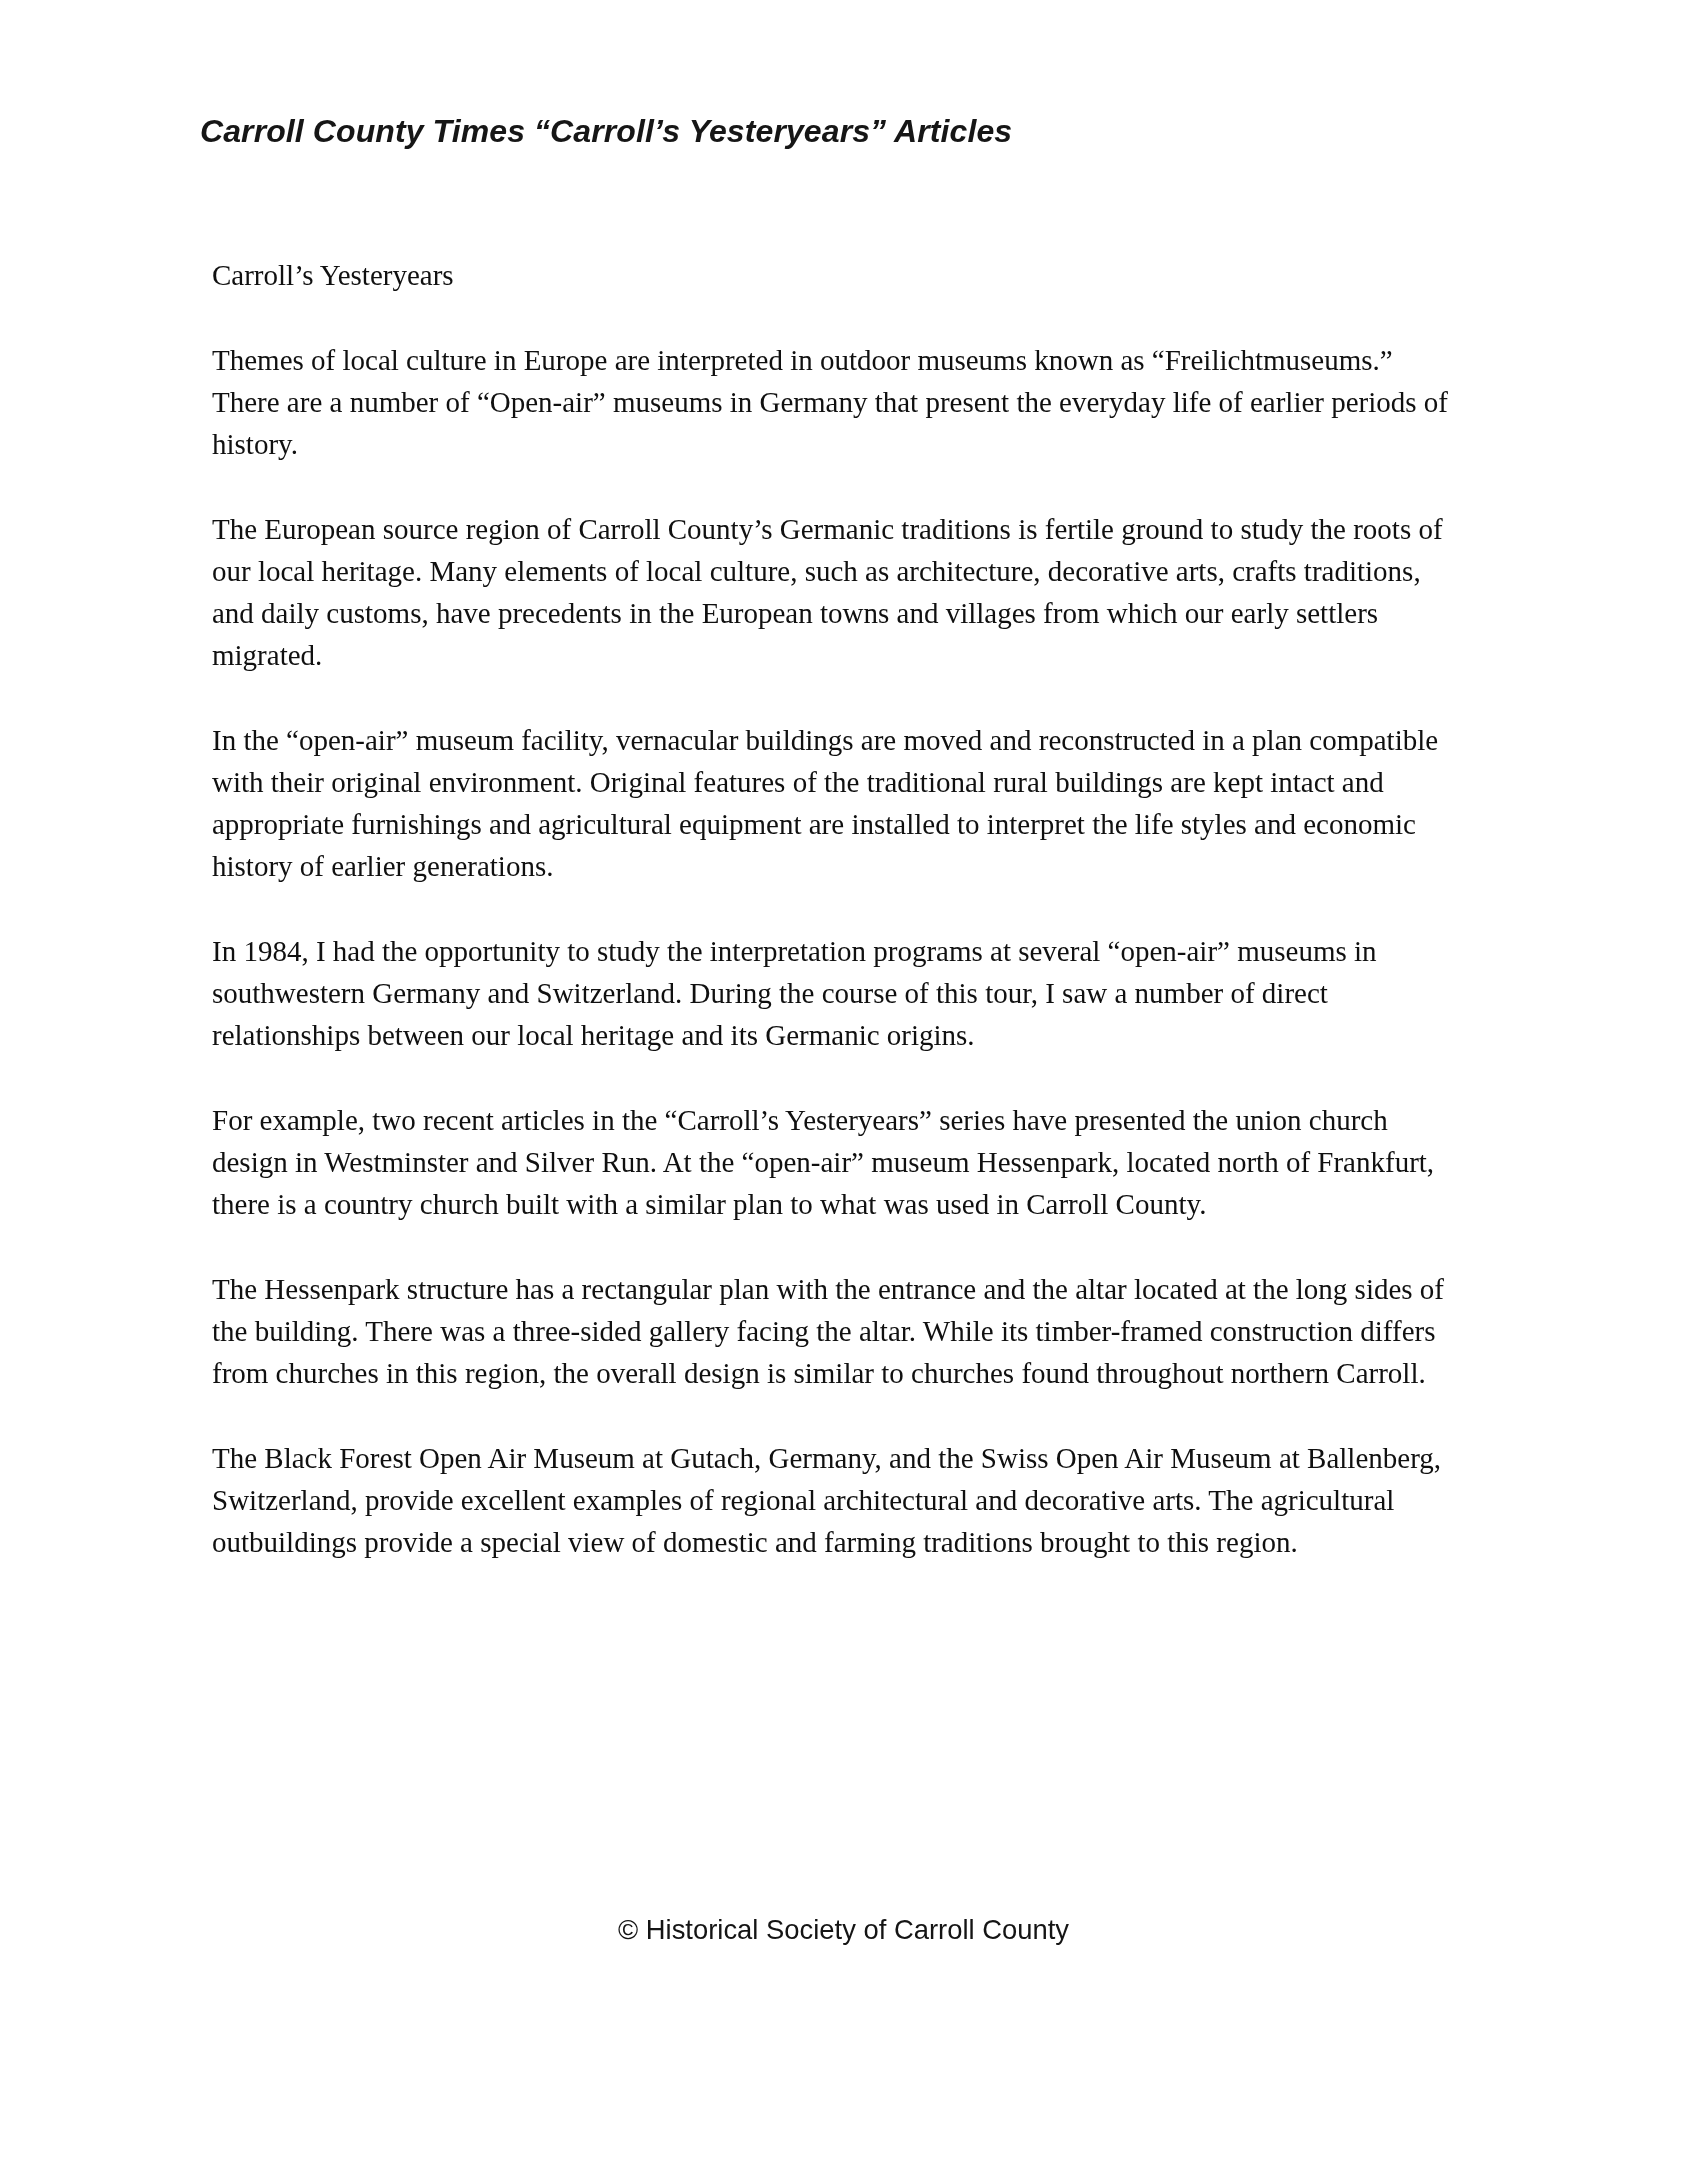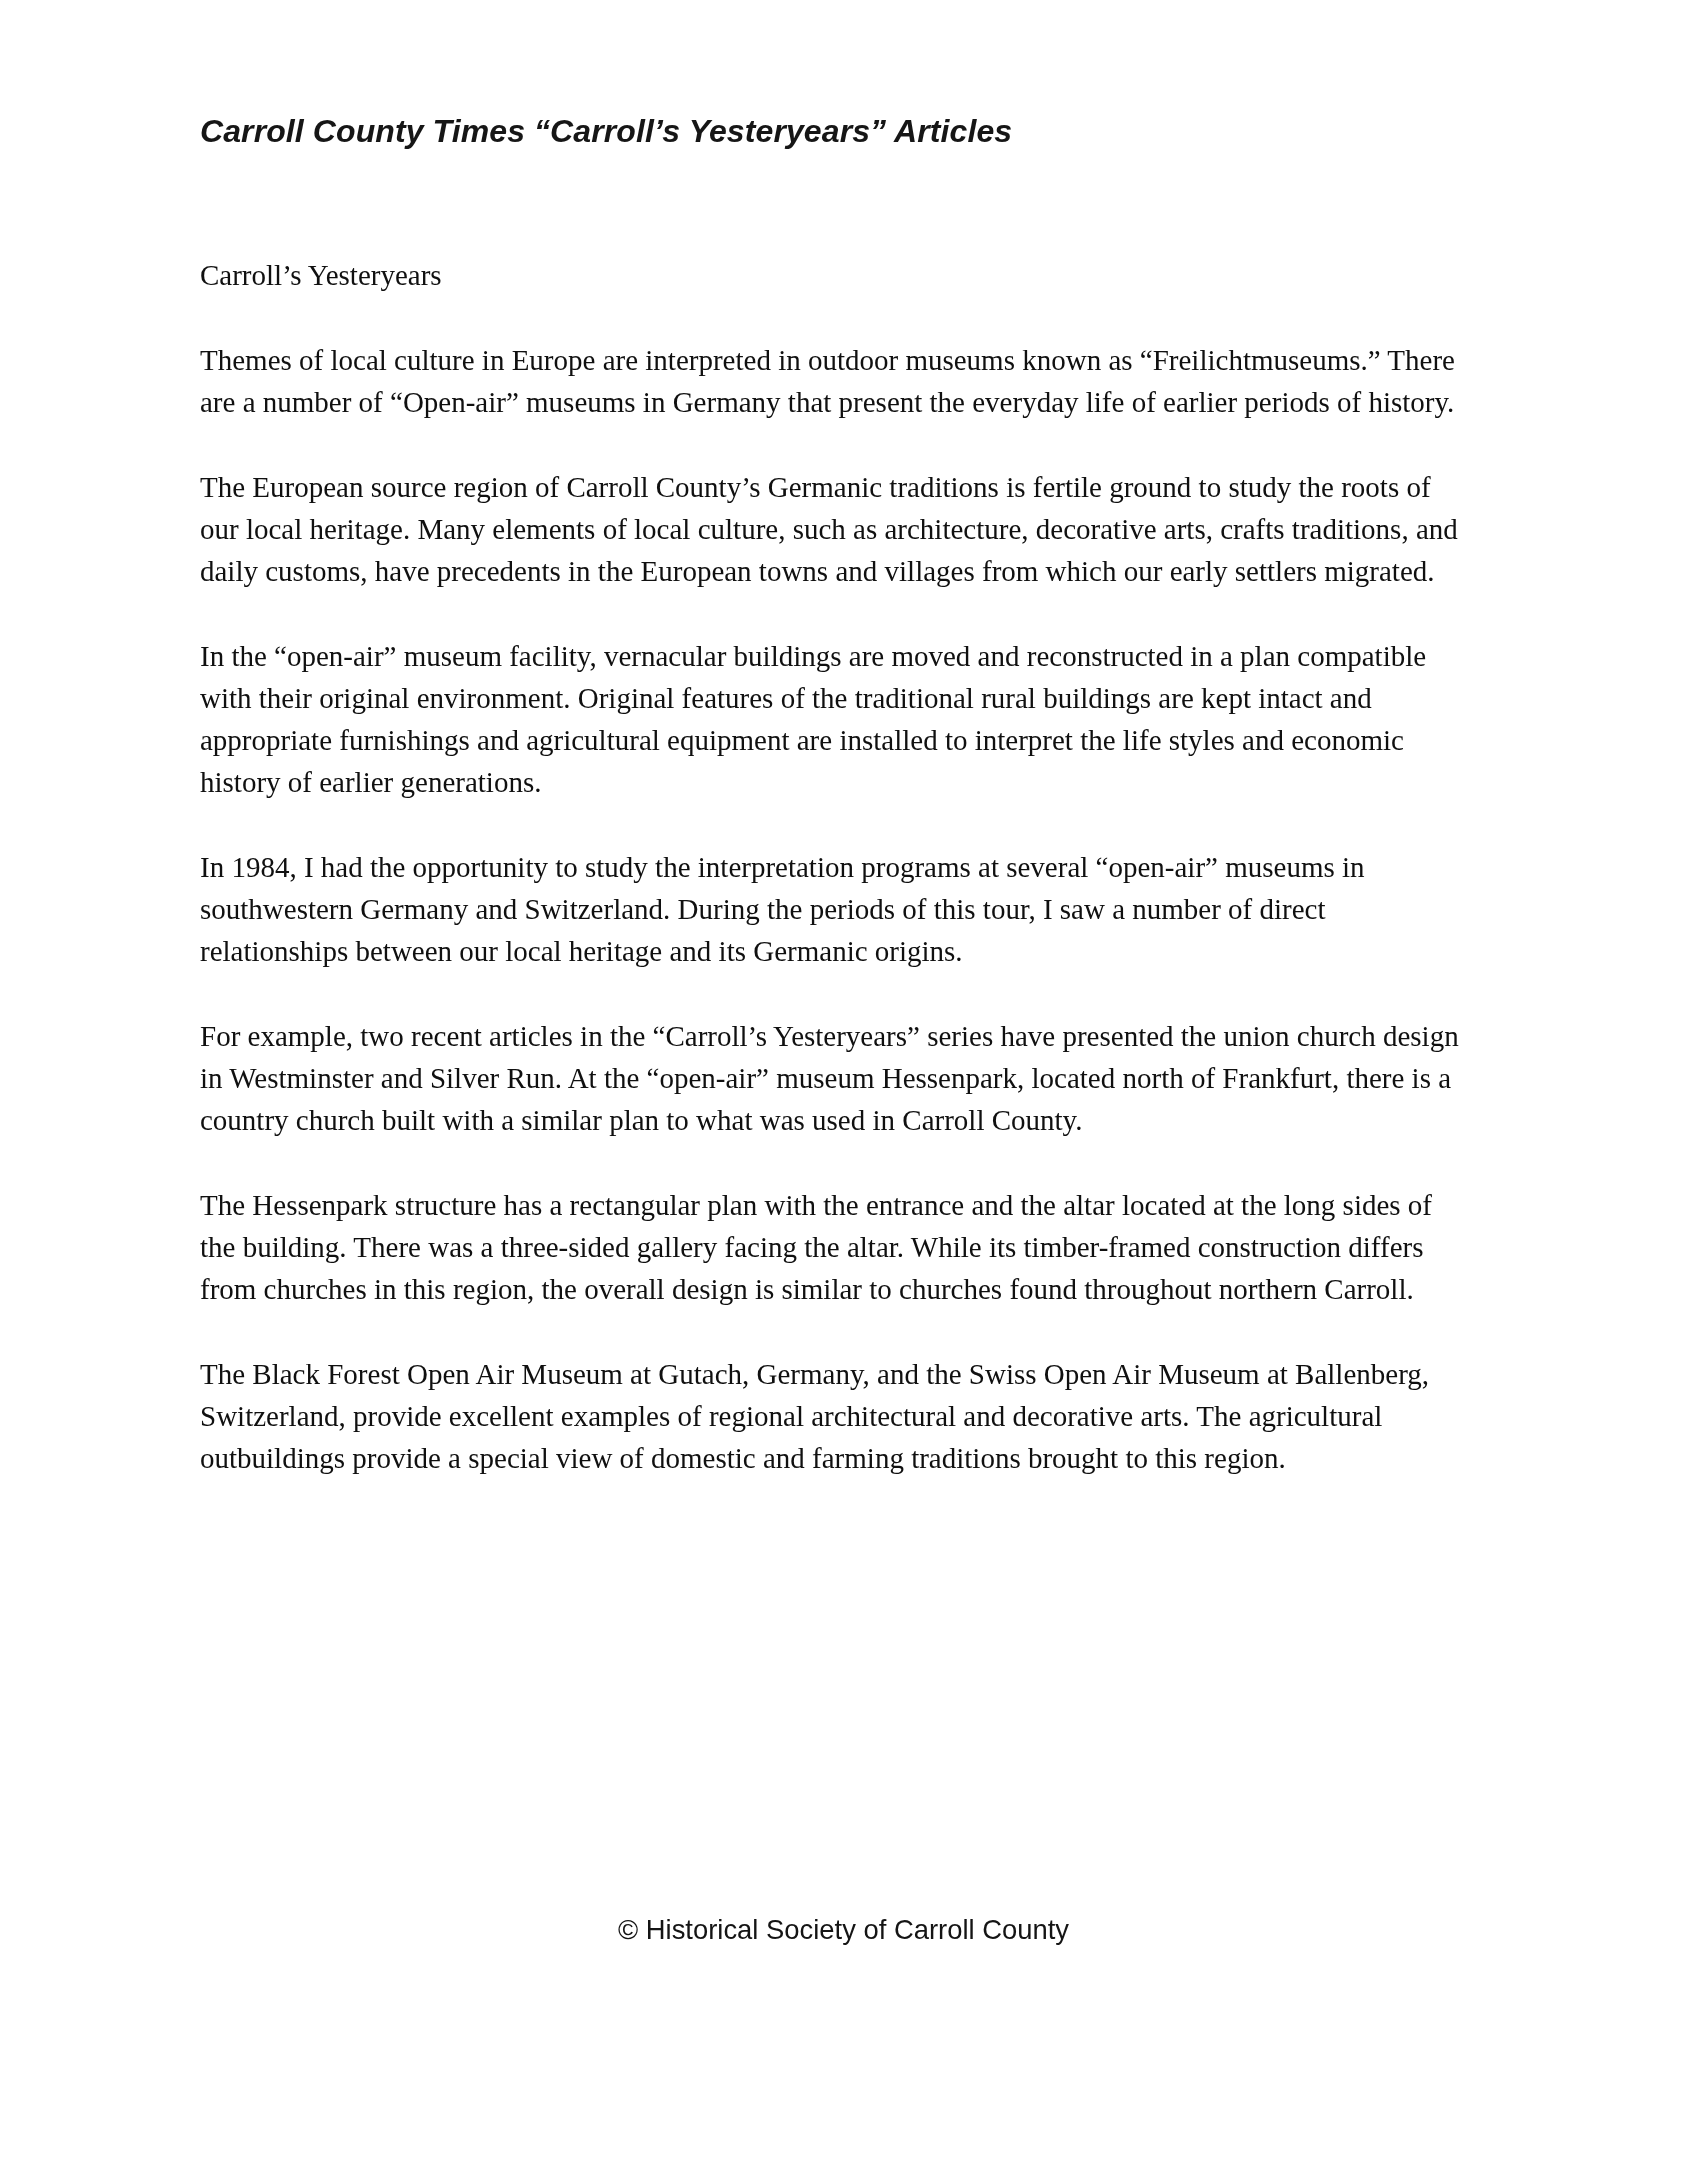--- a/index.html
+++ b/index.html
@@ -31,21 +31,21 @@
     color: #161616;
     margin: 16px 0 104px 0;
   }
   .body-block {
     font-size: 29px;
     line-height: 42px;
     margin: 0 0 43px 0;
     color: #101010;
   }
   .body-block p {
-    margin: 0;
+    margin: 12px;
   }
   .doc-footer {
     position: absolute;
     left: 0;
     top: 1889px;
     width: 1687px;
     text-align: center;
     font-family: "Liberation Sans", sans-serif;
     font-size: 27.4px;
     line-height: 43px;
@@ -68,21 +68,21 @@
   <div class="body-block">
     <p>Themes of local culture in Europe are interpreted in outdoor museums known as “Freilichtmuseums.” There are a number of “Open-air” museums in Germany that present the everyday life of earlier periods of history.</p>
   </div>
   <div class="body-block">
     <p>The European source region of Carroll County’s Germanic traditions is fertile ground to study the roots of our local heritage. Many elements of local culture, such as architecture, decorative arts, crafts traditions, and daily customs, have precedents in the European towns and villages from which our early settlers migrated.</p>
   </div>
   <div class="body-block">
     <p>In the “open-air” museum facility, vernacular buildings are moved and reconstructed in a plan compatible with their original environment. Original features of the traditional rural buildings are kept intact and appropriate furnishings and agricultural equipment are installed to interpret the life styles and economic history of earlier generations.</p>
   </div>
   <div class="body-block">
-    <p>In 1984, I had the opportunity to study the interpretation programs at several “open-air” museums in southwestern Germany and Switzerland. During the periods of this tour, I saw a number of direct relationships between our local heritage and its Germanic origins.</p>
+    <p>In 1984, I had the opportunity to study the interpretation programs at several “open-air” museums in southwestern Germany and Switzerland. During the course of this tour, I saw a number of direct relationships between our local heritage and its Germanic origins.</p>
   </div>
   <div class="body-block">
     <p>For example, two recent articles in the “Carroll’s Yesteryears” series have presented the union church design in Westminster and Silver Run. At the “open-air” museum Hessenpark, located north of Frankfurt, there is a country church built with a similar plan to what was used in Carroll County.</p>
   </div>
   <div class="body-block">
     <p>The Hessenpark structure has a rectangular plan with the entrance and the altar located at the long sides of the building. There was a three-sided gallery facing the altar. While its timber-framed construction differs from churches in this region, the overall design is similar to churches found throughout northern Carroll.</p>
   </div>
   <div class="body-block">
     <p>The Black Forest Open Air Museum at Gutach, Germany, and the Swiss Open Air Museum at Ballenberg, Switzerland, provide excellent examples of regional architectural and decorative arts. The agricultural outbuildings provide a special view of domestic and farming traditions brought to this region.</p>
   </div>

